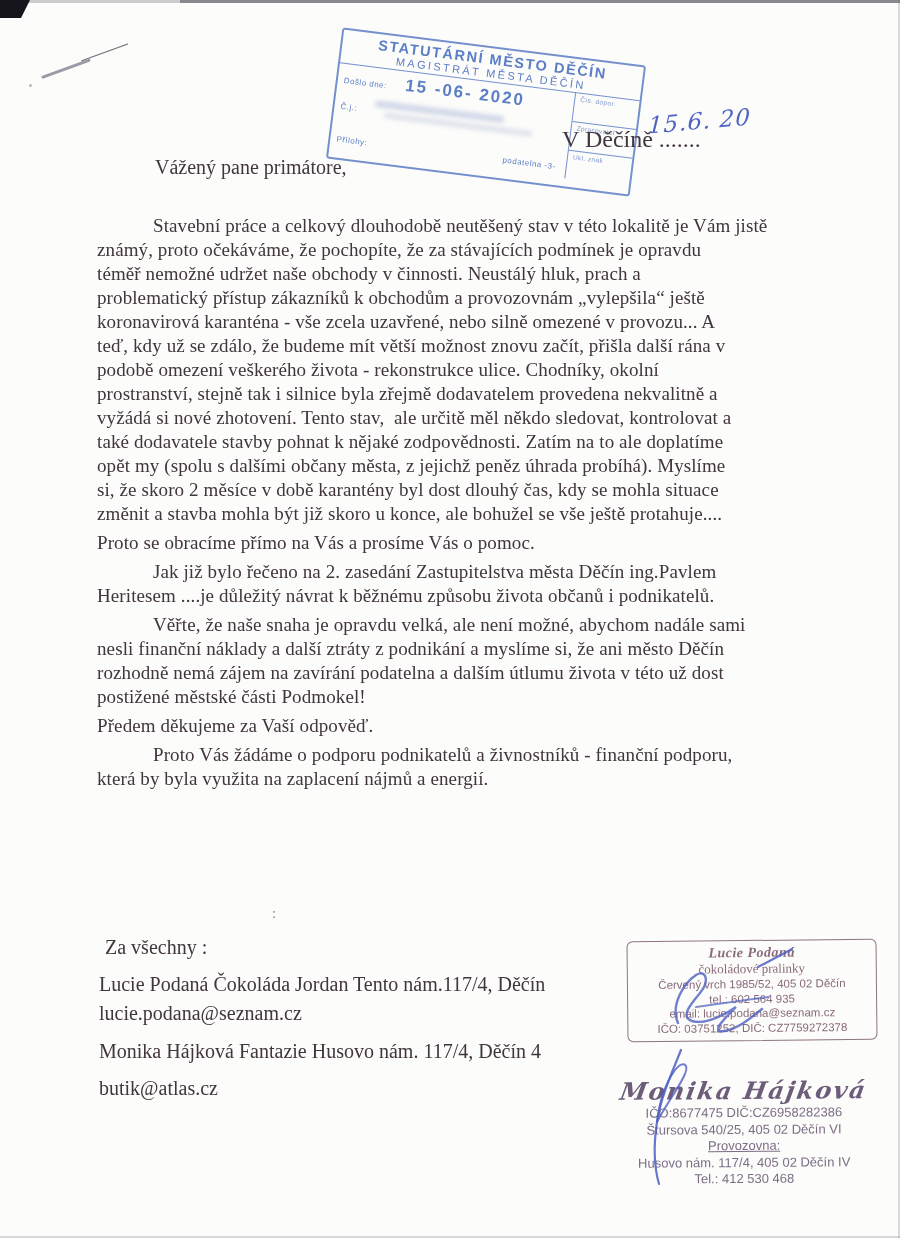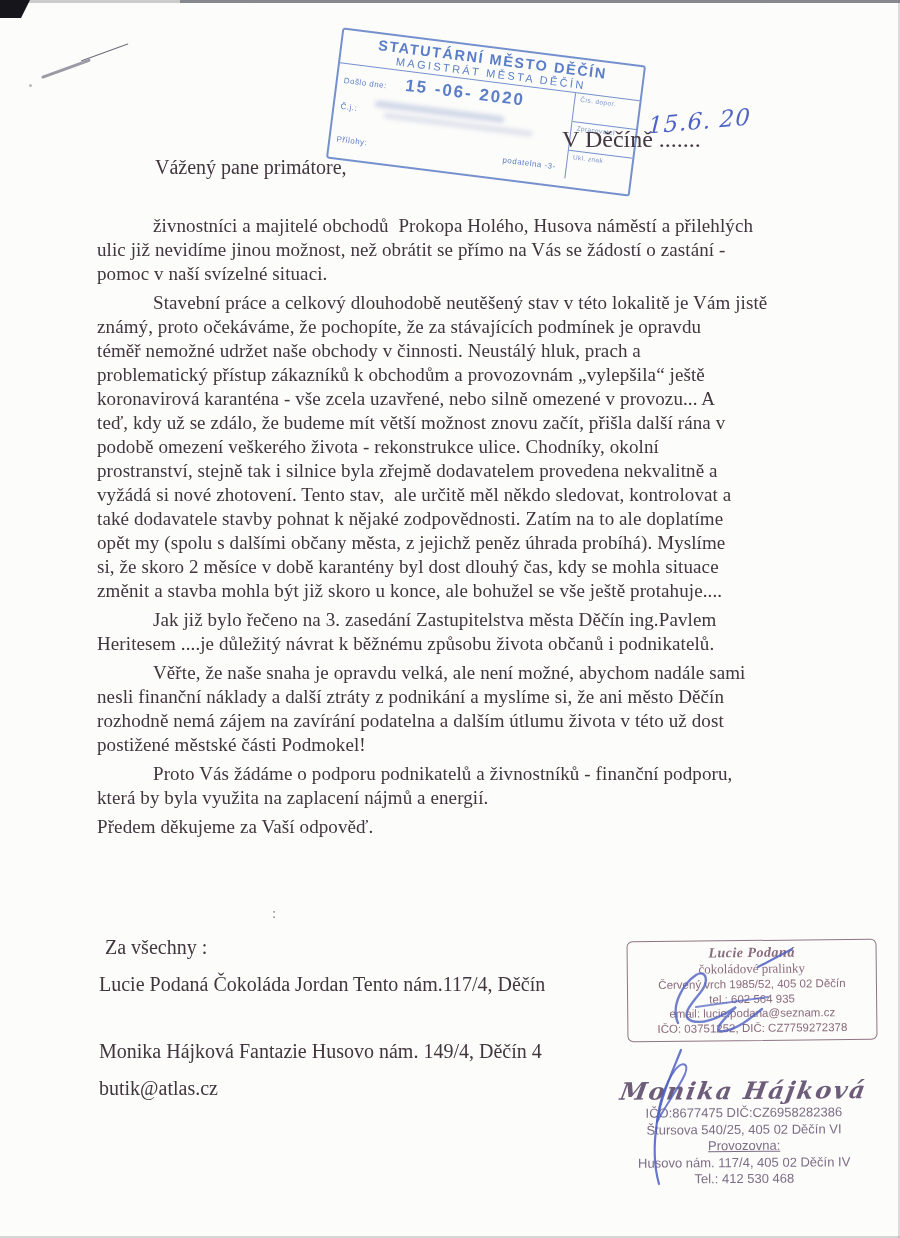--- a/index.html
+++ b/index.html
@@ -116,52 +116,51 @@
       </div>
     </div>
   </div>
 
   <div class="dateline"><span>V Děčíně</span> <span>.......</span></div>
   <div class="hand">15.6. 20</div>
 
   <div class="salutation">Vážený pane primátore,</div>
 
   <div class="body-text">
-    <div class="para indent">živnostníci a majitelé obchodů  Prokopa Holého, Husova náměstí a přilehlých
-ulic již nevidíme jinou možnost, než obrátit se přímo na Vás se žádostí o zastání -
-pomoc v naší svízelné situaci.</div>
     <div class="para indent">Stavební práce a celkový dlouhodobě neutěšený stav v této lokalitě je Vám jistě
 známý, proto očekáváme, že pochopíte, že za stávajících podmínek je opravdu
 téměř nemožné udržet naše obchody v činnosti. Neustálý hluk, prach a
 problematický přístup zákazníků k obchodům a provozovnám „vylepšila“ ještě
 koronavirová karanténa - vše zcela uzavřené, nebo silně omezené v provozu... A
 teď, kdy už se zdálo, že budeme mít větší možnost znovu začít, přišla další rána v
 podobě omezení veškerého života - rekonstrukce ulice. Chodníky, okolní
 prostranství, stejně tak i silnice byla zřejmě dodavatelem provedena nekvalitně a
 vyžádá si nové zhotovení. Tento stav,  ale určitě měl někdo sledovat, kontrolovat a
 také dodavatele stavby pohnat k nějaké zodpovědnosti. Zatím na to ale doplatíme
 opět my (spolu s dalšími občany města, z jejichž peněz úhrada probíhá). Myslíme
 si, že skoro 2 měsíce v době karantény byl dost dlouhý čas, kdy se mohla situace
 změnit a stavba mohla být již skoro u konce, ale bohužel se vše ještě protahuje....</div>
-    <div class="para indent">Jak již bylo řečeno na 3. zasedání Zastupitelstva města Děčín ing.Pavlem
+    <div class="para">Proto se obracíme přímo na Vás a prosíme Vás o pomoc.</div>
+    <div class="para indent">Jak již bylo řečeno na 2. zasedání Zastupitelstva města Děčín ing.Pavlem
 Heritesem ....je důležitý návrat k běžnému způsobu života občanů i podnikatelů.</div>
     <div class="para indent">Věřte, že naše snaha je opravdu velká, ale není možné, abychom nadále sami
 nesli finanční náklady a další ztráty z podnikání a myslíme si, že ani město Děčín
 rozhodně nemá zájem na zavírání podatelna a dalším útlumu života v této už dost
 postižené městské části Podmokel!</div>
+    <div class="para">Předem děkujeme za Vaší odpověď.</div>
     <div class="para indent">Proto Vás žádáme o podporu podnikatelů a živnostníků - finanční podporu,
 která by byla využita na zaplacení nájmů a energií.</div>
-    <div class="para">Předem děkujeme za Vaší odpověď.</div>
   </div>
 
   <div class="colon-artifact">:</div>
 
   <div class="sig za">Za všechny :</div>
   <div class="sig c1a">Lucie Podaná  Čokoláda Jordan  Tento nám.117/4, Děčín</div>
-  <div class="sig c2a">Monika Hájková   Fantazie    Husovo nám. 149/4, Děčín 4</div>
+  <div class="sig c1b">lucie.podana@seznam.cz</div>
+  <div class="sig c2a">Monika Hájková   Fantazie    Husovo nám. 117/4, Děčín 4</div>
   <div class="sig c2b">butik@atlas.cz</div>
 
   <div class="lucie">
     <div class="n">Lucie Podaná</div>
     <div class="s">čokoládové pralinky</div>
     <div class="t">Červený vrch 1985/52, 405 02 Děčín</div>
     <div class="t">tel.: 602 564 935</div>
     <div class="t">email: lucie.podana@seznam.cz</div>
     <div class="t">IČO: 03751252, DIČ: CZ7759272378</div>
   </div>

